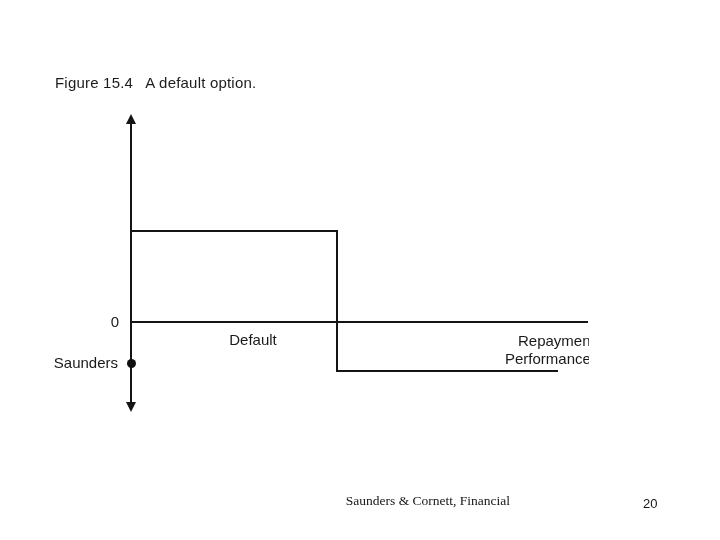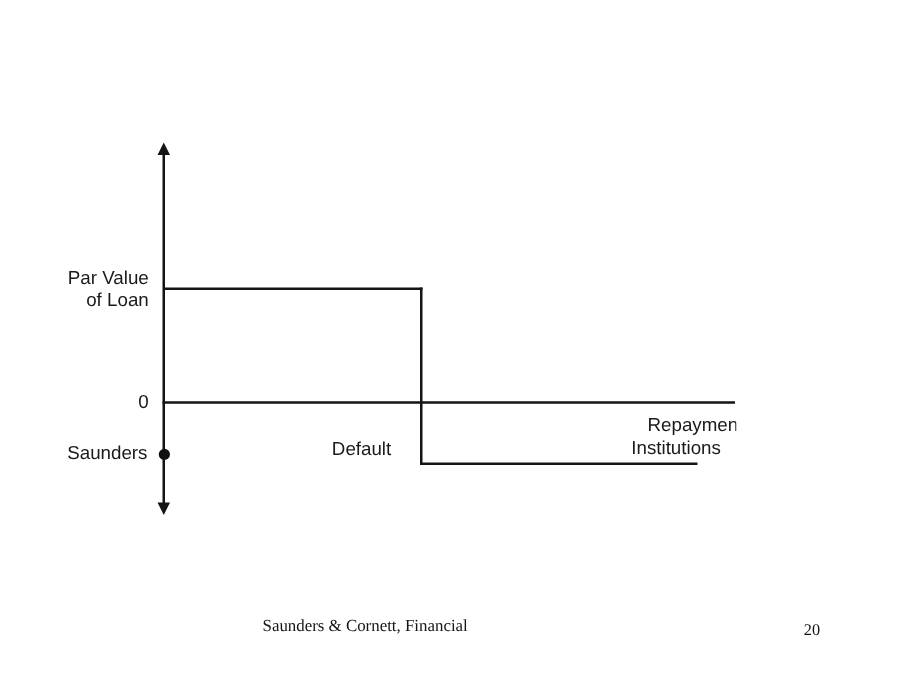--- a/index.html
+++ b/index.html
@@ -35,68 +35,65 @@
     border-right: 5px solid transparent;
     border-top: 10px solid #141414;
   }
   .dot {
     width: 9px; height: 9px;
     border-radius: 50%;
     background: #101010;
   }
   .axis-label { font-size: 15px; line-height: 18px; color: #1a1a1a; }
   .right-align { text-align: right; }
-  .center-align { text-align: right; margin-top: 20px; }
+  .center-align { text-align: center; }
   .clip-box { overflow: hidden; }
   .nowrap { white-space: nowrap; }
   .x-axis-caption-line1 { margin-left: 13px; }
   .footer {
     left: 210px; top: 493px; width: 300px;
-    text-align: left;
+    text-align: right;
     font-family: "Liberation Serif", serif;
     font-size: 13.5px; line-height: 16px;
     color: #151515;
   }
   .page-number {
     left: 643px; top: 496px;
-    font-family: Liberation Serif, serif;
+    font-family: Liberation Sans, sans-serif;
     font-size: 13px;
     color: #151515;
   }
 </style>
 </head>
 <body>
 
 <div class="slide">
 
+  <div class="abs slide-title">Figure 15.4   A default option.</div>
 
   <div class="abs line v-line" style="left:130px; top:123px; height:281px;"></div>
   <div class="abs arrow-up" style="left:126px; top:114px;"></div>
   <div class="abs arrow-down" style="left:126px; top:402px;"></div>
 
   <div class="abs line h-line" style="left:130px; top:321px; width:458px;"></div>
 
   <div class="abs line h-line" style="left:131px; top:230px; width:207px;"></div>
   <div class="abs line v-line" style="left:336px; top:230px; height:142px;"></div>
   <div class="abs line h-line" style="left:336px; top:370px; width:222px;"></div>
 
   <div class="abs dot" style="left:127px; top:359px;"></div>
 
-  <div class="abs axis-label right-align" style="left:29px; top:214px; width:90px;">
-    <div>Par Value</div>
-    <div>of Loan</div>
-  </div>
   <div class="abs axis-label right-align" style="left:89px; top:313px; width:30px;">0</div>
   <div class="abs axis-label right-align" style="left:28px; top:354px; width:90px;">Saunders</div>
 
   <div class="abs axis-label center-align" style="left:193px; top:331px; width:120px;">Default</div>
 
   <div class="abs axis-label clip-box" style="left:505px; top:332px; width:84px; height:35px;">
     <div class="nowrap x-axis-caption-line1">Repayment</div>
-    <div class="nowrap">Institutions</div>
+    <div class="nowrap">Performance</div>
   </div>
 
   <div class="abs footer">
     <div>Saunders &amp; Cornett, Financial</div>
   </div>
 
   <div class="abs page-number">20</div>
 
 </div>
 

